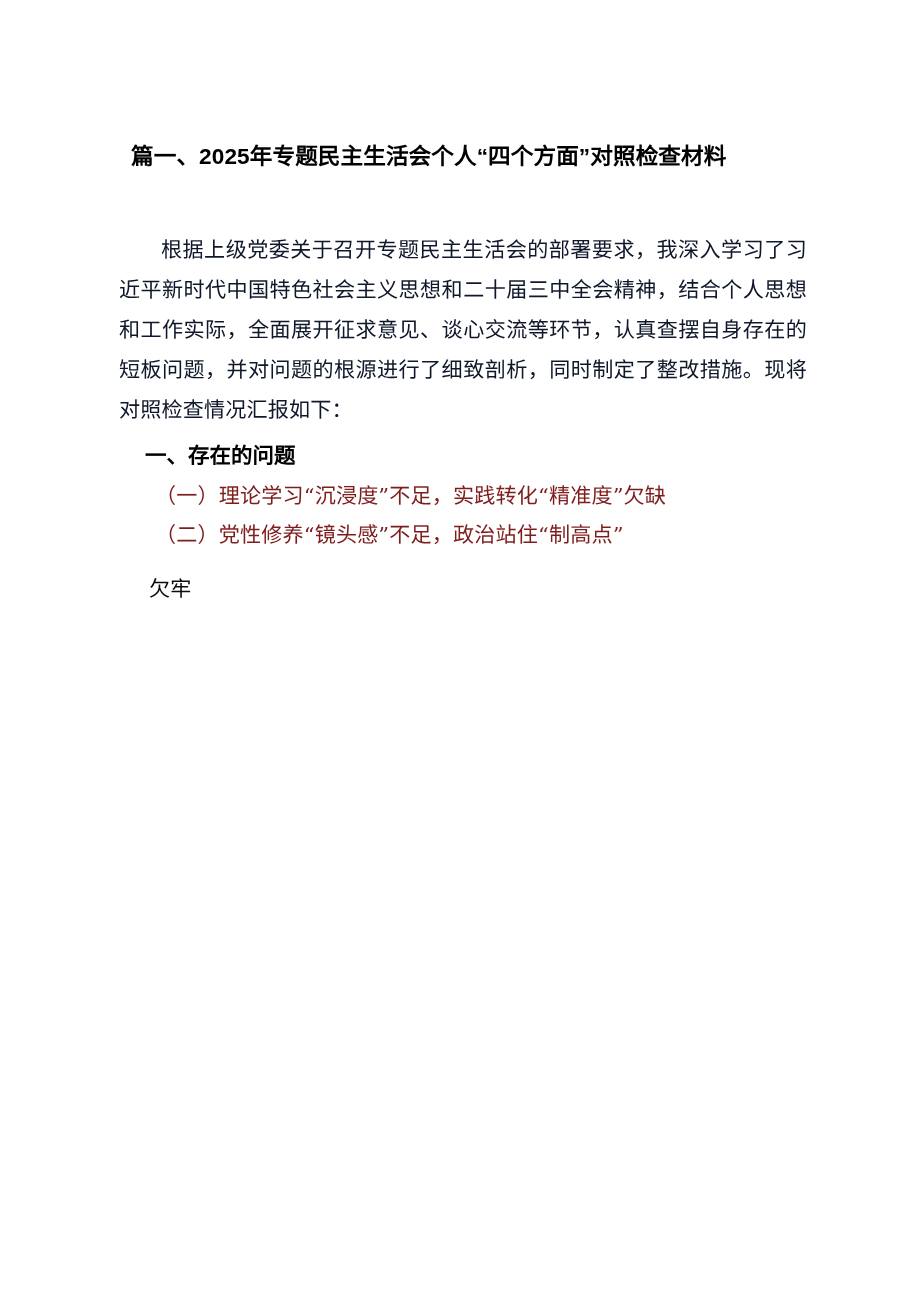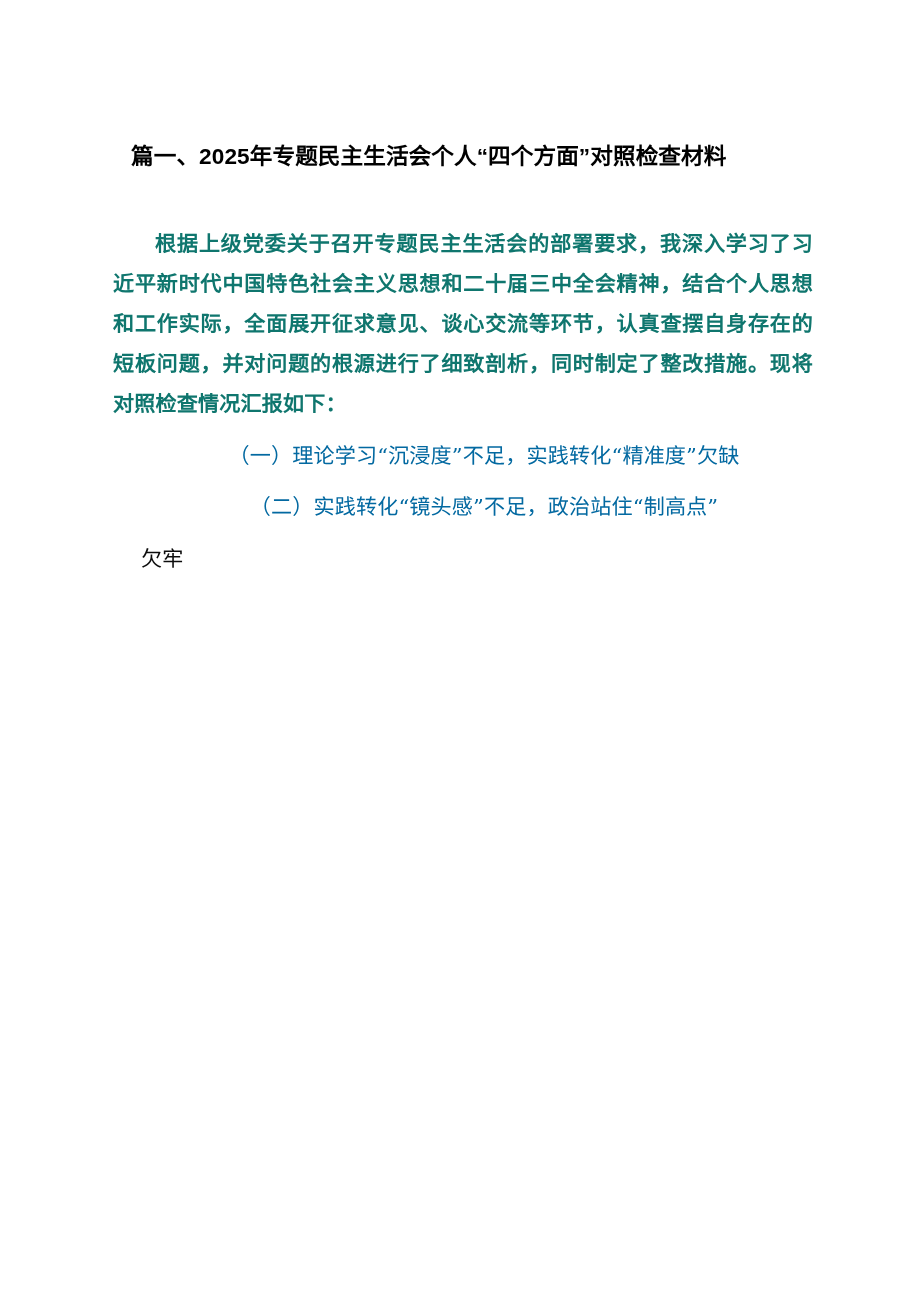--- a/index.html
+++ b/index.html
@@ -48,49 +48,47 @@
     margin: 0;
     padding-left: 32px;
     white-space: nowrap;
   }
 
   
   .body-par {
     font-family: "DejaVu Serif", "Liberation Serif", serif;
     font-size: 21.1px;
     line-height: 39.9px;
-    color: #0f766e;
-    margin: 0;
+    color: #0f172a;
+    margin: 6px;
     text-align: justify;
     text-justify: inter-ideograph;
     text-indent: 42px;
     letter-spacing: 0.15px;
     word-break: break-all;
-    font-weight: bold;
   }
 
   
   .sub-heading {
     font-family: "DejaVu Serif", "Liberation Serif", serif;
     font-size: 21.1px;
     line-height: 39.9px;
-    color: #0369a1;
-    margin: 12px;
+    color: #7f1d1d;
+    margin: 0;
     text-indent: 42px;
     letter-spacing: 0.15px;
     white-space: nowrap;
-    text-align: center;
   }
 
   .sub-heading-cont {
     font-family: "DejaVu Serif", "Liberation Serif", serif;
     font-size: 21.1px;
     line-height: 39.9px;
     color: #0c0c0c;
-    margin: 6px;
+    margin: 14px;
     text-indent: 22px;
     letter-spacing: 0.15px;
     white-space: nowrap;
   }
 
   .gap-title {
     height: 50px;
   }
 </style>
 </head>
@@ -98,23 +96,24 @@
 
 <div class="page">
   <div class="content">
 
     <h1 class="doc-title">篇一、2025年专题民主生活会个人“四个方面”对照检查材料</h1>
 
     <div class="gap-title"></div>
 
     <p class="body-par">根据上级党委关于召开专题民主生活会的部署要求，我深入学习了习近平新时代中国特色社会主义思想和二十届三中全会精神，结合个人思想和工作实际，全面展开征求意见、谈心交流等环节，认真查摆自身存在的短板问题，并对问题的根源进行了细致剖析，同时制定了整改措施。现将对照检查情况汇报如下：</p>
 
+    <h2 class="section-heading">一、存在的问题</h2>
 
     <p class="sub-heading">（一）理论学习“沉浸度”不足，实践转化“精准度”欠缺</p>
 
 
-    <p class="sub-heading">（二）实践转化“镜头感”不足，政治站住“制高点”</p>
+    <p class="sub-heading">（二）党性修养“镜头感”不足，政治站住“制高点”</p>
 
     <p class="sub-heading-cont">欠牢</p>
 
 
   </div>
 </div>
 
 </body></html>

